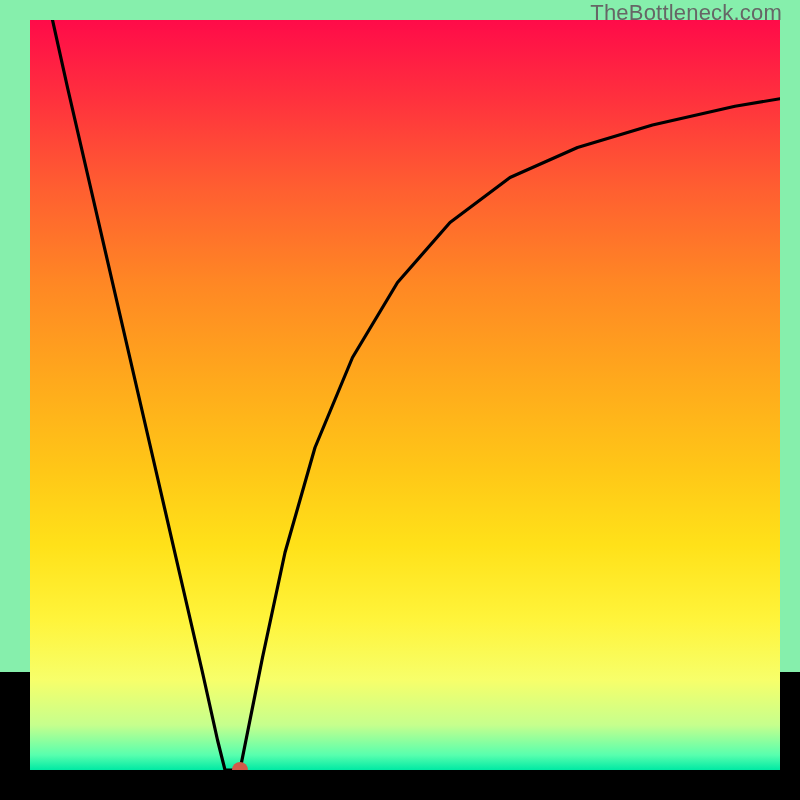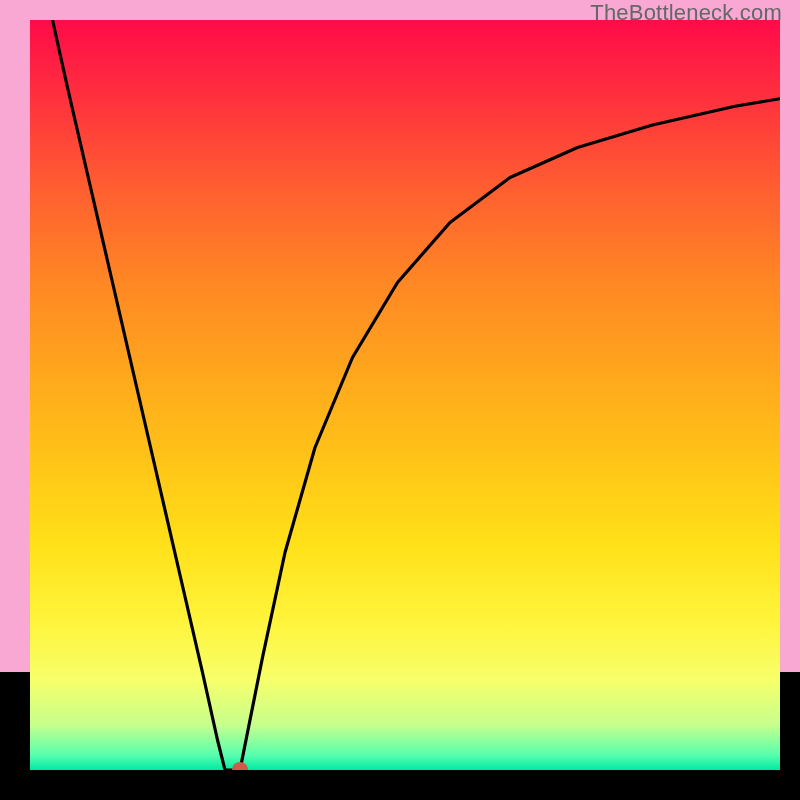--- a/index.html
+++ b/index.html
@@ -8,21 +8,21 @@
     width: 800px;
     height: 800px;
     background: #000;
     font-family: Arial, Helvetica, sans-serif;
     overflow: hidden;
   }
   .frame {
     position: relative;
     width: 800px;
     height: 672px;
-    background: #f9a8d4;
+    background: #86efac;
   }
   .plot-area {
     position: absolute;
     left: 30px;
     top: 20px;
     width: 750px;
     height: 750px;
     background: linear-gradient(to bottom,
       #ff0b49 0%,
       #ff2f3e 10%,

